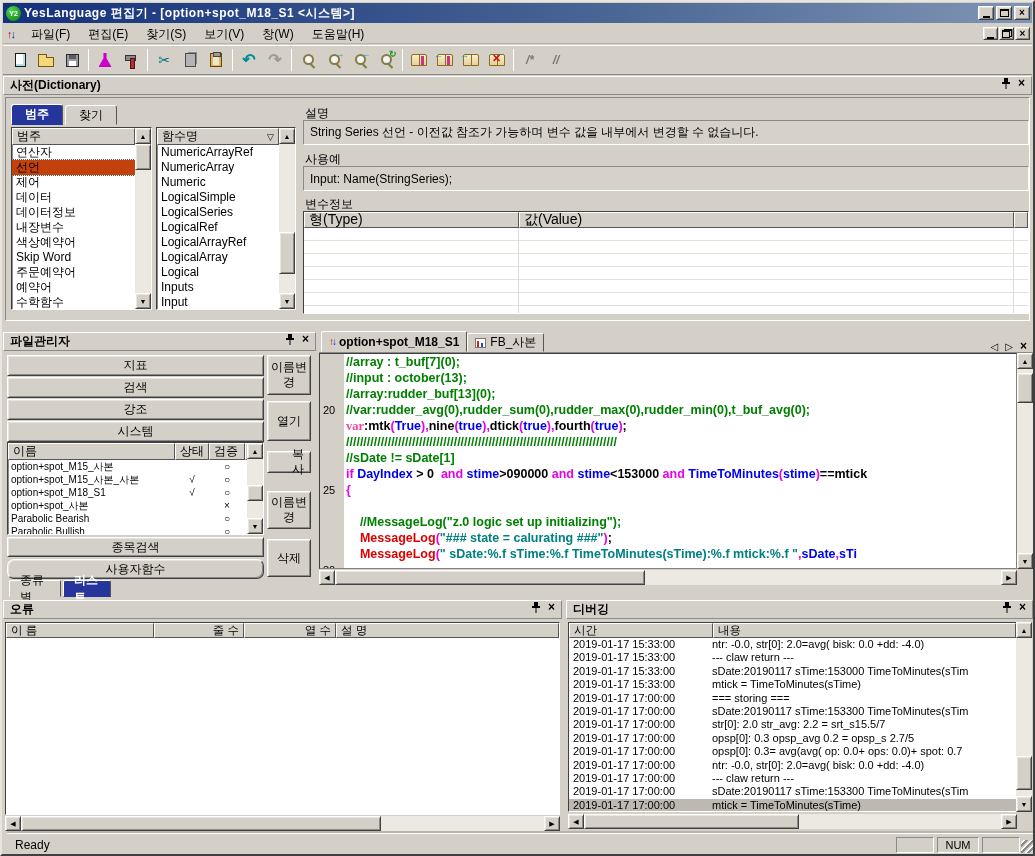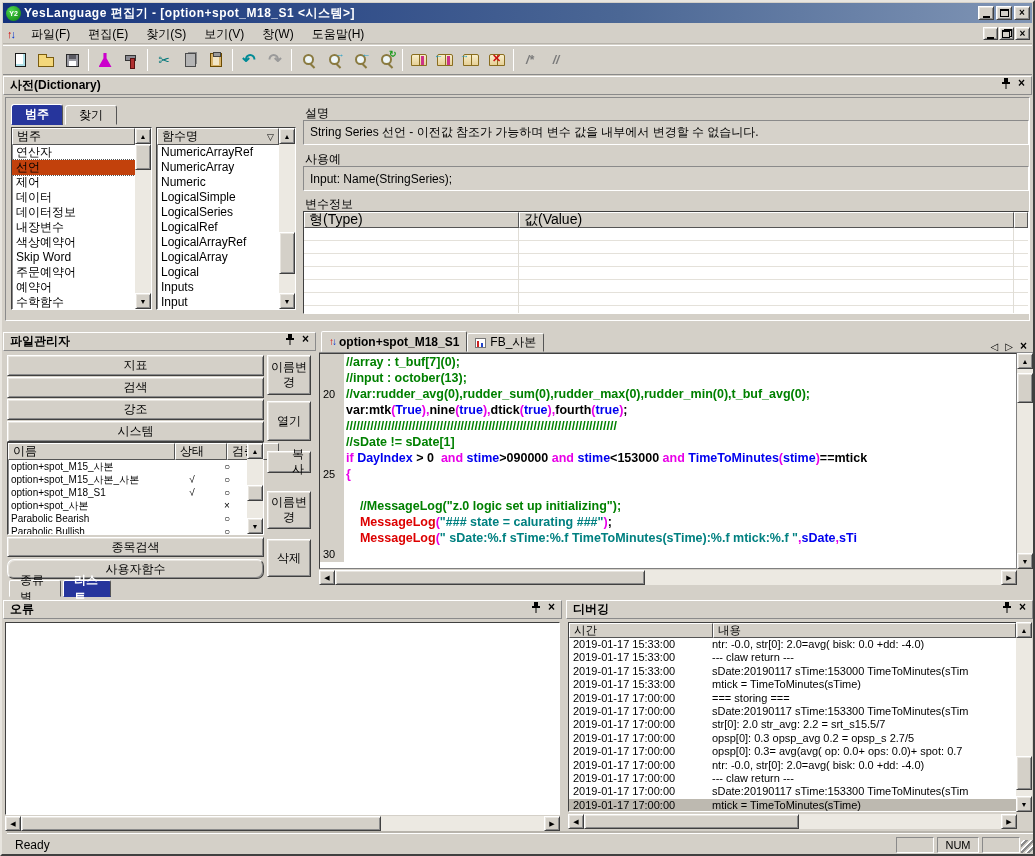--- a/index.html
+++ b/index.html
@@ -133,21 +133,21 @@
   .ic-chart::before{content:"";position:absolute;left:1px;bottom:0;width:2px;height:6px;background:#cc2222;}
   .ic-chart::after{content:"";position:absolute;left:5px;bottom:0;width:2px;height:4px;background:#2244cc;}
   .etab-nav{margin-left:auto;display:flex;align-items:center;gap:7px;padding-right:6px;font-size:10px;}
   .etab-nav span{color:#000;}
   .code-area{position:absolute;left:0px;top:21px;width:698px;height:216px;background:#fff;
     border:1px solid;border-color:#404040 #808080 #808080 #404040;overflow:hidden;}
   .code-line{display:flex;height:16px;white-space:pre;font-family:"DejaVu Sans Mono",monospace;
     font-size:12.5px;font-weight:bold;line-height:16px;}
   .code-gutter{flex:none;width:24px;background:#d4d0c8;color:#000;font-size:11px;font-weight:normal;padding-left:3px;}
   .code-text{flex:1;overflow:hidden;padding-left:2px;}
-  .sy-c{color:#008000;} .sy-k{color:#e800e8;} .sy-n{color:#000000;}
+  .sy-c{color:#008000;} .sy-k{color:#e800e8;} .sy-n{color:#ec4899;font-family:Liberation Serif, serif;}
   .sy-b{color:#0000ee;} .sy-r{color:#dd0000;} .sy-s{color:#008080;} .sy-t{color:#000;}
   .ed-vscroll{top:21px;bottom:16px;right:0;}
   .ed-hscroll{left:0;width:698px;bottom:0;}
   
   .errors{left:1px;top:598px;width:559px;height:232px;}
   .debug{left:564px;top:598px;width:467px;height:232px;}
   .grid{position:absolute;background:#fff;border:1px solid;border-color:#404040 #fff #fff #404040;display:flex;flex-direction:column;overflow:hidden;}
   .g-header{display:flex;height:15px;flex:none;}
   .g-hcell{background:#d4d0c8;border:1px solid;border-color:#fff #555 #555 #fff;font-size:11.5px;
     display:flex;align-items:center;padding:0 4px;white-space:nowrap;overflow:hidden;}
@@ -409,21 +409,21 @@
     </div>
     <div id="fm-accordion">
         <div class="btn accbtn" style="top: 23px;">지표</div>
         <div class="btn accbtn" style="top: 45px;">검색</div>
         <div class="btn accbtn" style="top: 67px;">강조</div>
         <div class="btn accbtn" style="top: 89px;">시스템</div>
       </div>
     <div class="listbox fm-list">
       <div class="lb-header" id="fm-list-header">
           <div class="lb-hcell fm-hcell" style="width: 167px;">이름</div>
-          <div class="lb-hcell fm-hcell" style="width: 52px;">상태</div>
+          <div class="lb-hcell fm-hcell" style="width: 34px;">상태</div>
           <div class="lb-hcell fm-hcell" style="width: 36px;">검증</div>
           <div class="lb-hcell fm-hcell" style="width: 16px;"></div>
         </div>
       <div class="lb-body" id="fm-rows">
           <div class="fm-row">
             <span class="fm-name">option+spot_M15_사본</span>
             <span class="fm-status"></span>
             <span class="fm-verify">○</span>
           </div>
           <div class="fm-row">
@@ -493,20 +493,21 @@
       </div>
       <div class="etab-nav">
         <span>◁</span>
         <span>▷</span>
         <span class="close-small">×</span>
       </div>
     </div>
     <div class="code-area" id="code-area">
         <div class="code-line"><span class="code-gutter"></span><span class="code-text"><span class="sy-c">//array : t_buf[7](0);</span></span></div>
         <div class="code-line"><span class="code-gutter"></span><span class="code-text"><span class="sy-c">//input : october(13);</span></span></div>
+        <div class="code-line"><span class="code-gutter"></span><span class="code-text"><span class="sy-c">//array:rudder_buf[13](0);</span></span></div>
         <div class="code-line"><span class="code-gutter">20</span><span class="code-text"><span class="sy-c">//var:rudder_avg(0),rudder_sum(0),rudder_max(0),rudder_min(0),t_buf_avg(0);</span></span></div>
         <div class="code-line"><span class="code-gutter"></span><span class="code-text"><span class="sy-n">var</span><span class="sy-t">:</span><span class="sy-t">mtk</span><span class="sy-k">(</span><span class="sy-b">True</span><span class="sy-k">)</span><span class="sy-k">,</span><span class="sy-t">nine</span><span class="sy-k">(</span><span class="sy-b">true</span><span class="sy-k">)</span><span class="sy-k">,</span><span class="sy-t">dtick</span><span class="sy-k">(</span><span class="sy-b">true</span><span class="sy-k">)</span><span class="sy-k">,</span><span class="sy-t">fourth</span><span class="sy-k">(</span><span class="sy-b">true</span><span class="sy-k">)</span><span class="sy-t">;</span></span></div>
         <div class="code-line"><span class="code-gutter"></span><span class="code-text"><span class="sy-c">//////////////////////////////////////////////////////////////////////////////</span></span></div>
         <div class="code-line"><span class="code-gutter"></span><span class="code-text"><span class="sy-c">//sDate != sDate[1]</span></span></div>
         <div class="code-line"><span class="code-gutter"></span><span class="code-text"><span class="sy-k">if</span><span class="sy-t"> </span><span class="sy-b">DayIndex</span><span class="sy-t"> &gt; 0  </span><span class="sy-k">and</span><span class="sy-t"> </span><span class="sy-b">stime</span><span class="sy-t">&gt;090000 </span><span class="sy-k">and</span><span class="sy-t"> </span><span class="sy-b">stime</span><span class="sy-t">&lt;153000 </span><span class="sy-k">and</span><span class="sy-t"> </span><span class="sy-b">TimeToMinutes</span><span class="sy-k">(</span><span class="sy-b">stime</span><span class="sy-k">)</span><span class="sy-t">==mtick</span></span></div>
         <div class="code-line"><span class="code-gutter">25</span><span class="code-text"><span class="sy-k">{</span></span></div>
         <div class="code-line"><span class="code-gutter"></span><span class="code-text"></span></div>
         <div class="code-line"><span class="code-gutter"></span><span class="code-text"><span class="sy-c">    //MessageLog("z.0 logic set up initializing");</span></span></div>
         <div class="code-line"><span class="code-gutter"></span><span class="code-text"><span class="sy-t">    </span><span class="sy-r">MessageLog</span><span class="sy-k">(</span><span class="sy-s">"### state = calurating ###"</span><span class="sy-k">)</span><span class="sy-t">;</span></span></div>
         <div class="code-line"><span class="code-gutter"></span><span class="code-text"><span class="sy-t">    </span><span class="sy-r">MessageLog</span><span class="sy-k">(</span><span class="sy-s">" sDate:%.f sTime:%.f TimeToMinutes(sTime):%.f mtick:%.f "</span><span class="sy-k">,</span><span class="sy-b">sDate</span><span class="sy-k">,</span><span class="sy-b">sTi</span></span></div>
@@ -536,20 +537,26 @@
             <svg width="8" height="11" viewBox="0 0 8 11">
               <rect x="2" y="0" width="4" height="4" fill="#000"></rect>
               <rect x="0" y="4" width="8" height="2" fill="#000"></rect>
               <rect x="3.5" y="6" width="1" height="5" fill="#000"></rect>
             </svg>
           </span>
         <span class="close-small">×</span>
       </span>
     </div>
     <div class="grid" style="left:2px;top:22px;width:555px;height:193px;">
+      <div class="g-header" id="err-header">
+          <div class="g-hcell" style="width: 148px;">이 름</div>
+          <div class="g-hcell r" style="width: 90px;">줄 수</div>
+          <div class="g-hcell r" style="width: 92px;">열 수</div>
+          <div class="g-hcell" style="flex: 1 1 0%;">설 명</div>
+        </div>
       <div class="g-body"></div>
     </div>
     <div class="hscroll abs" style="left:2px;width:555px;bottom:1px;">
       <span class="sb-btn">◀</span>
       <span class="sb-track">
           <span class="sb-thumb" style="top:0;bottom:0;left:0px;width:360px;"></span>
         </span>
       <span class="sb-btn">▶</span>
     </div>
   </div>

